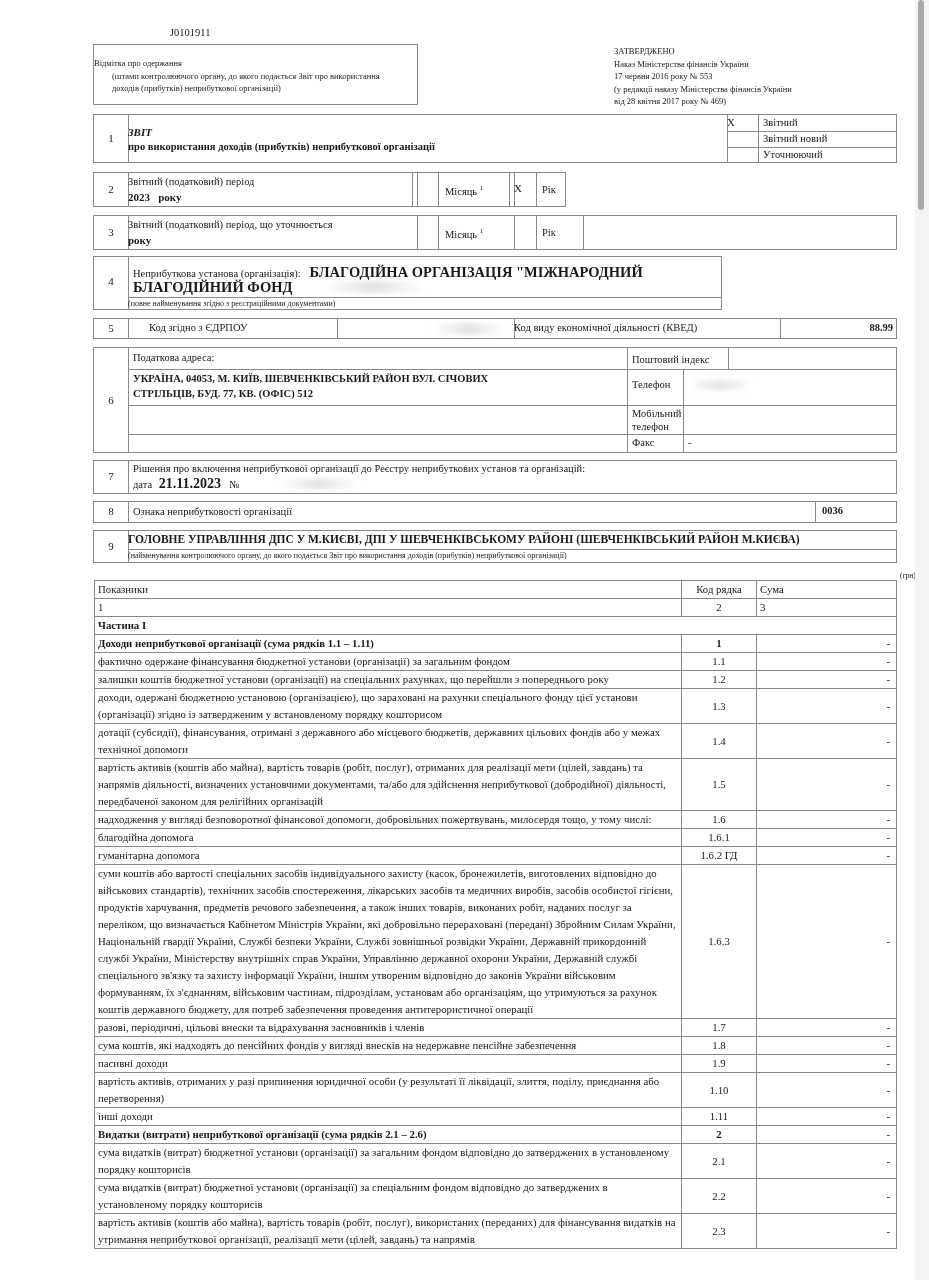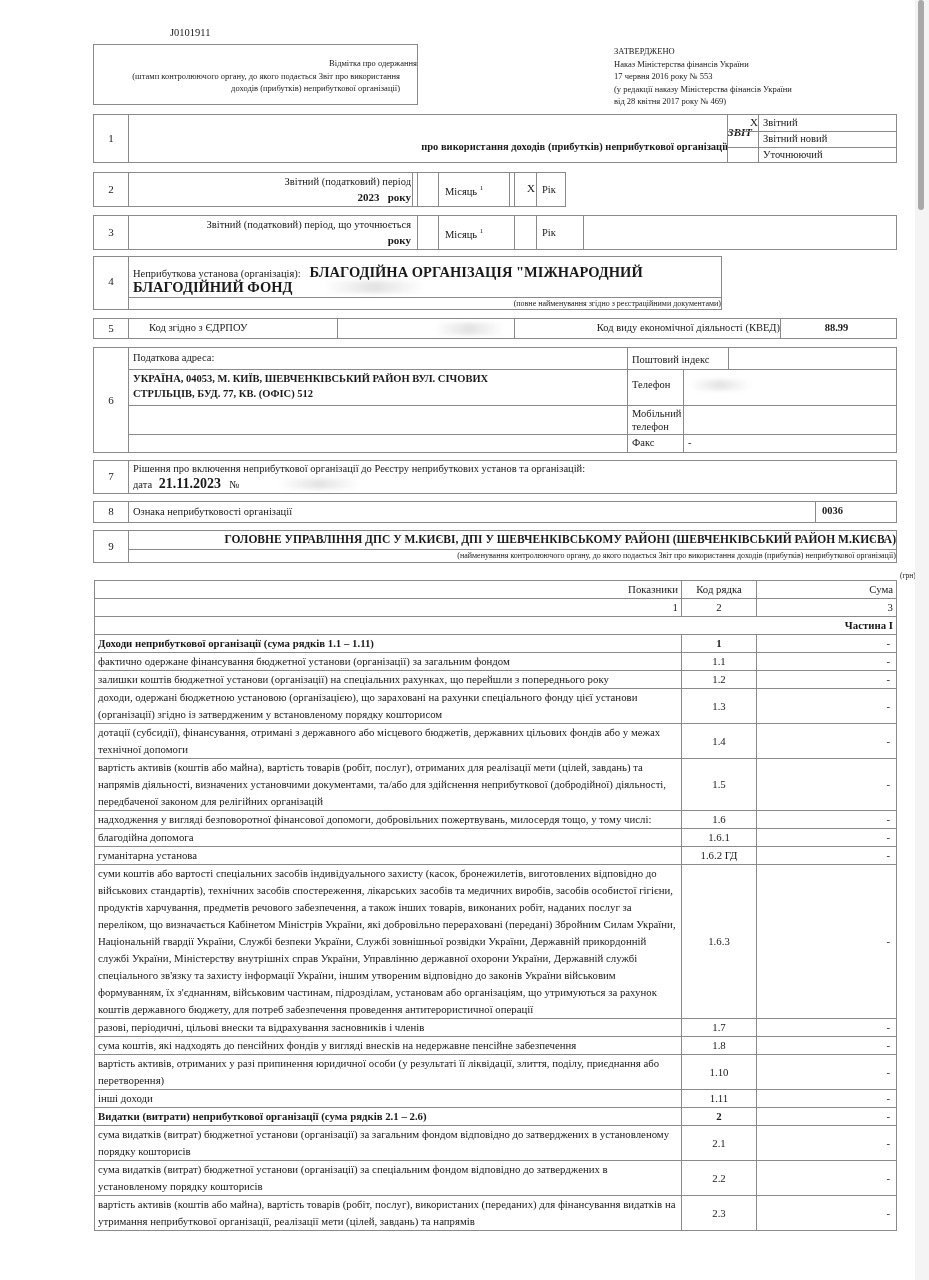--- a/index.html
+++ b/index.html
@@ -4,22 +4,22 @@
 <style>
   html, body { margin:0; padding:0; }
   body { width:929px; height:1280px; background:#fff; position:relative; overflow:hidden;
          font-family:"Liberation Serif", "DejaVu Serif", serif; color:#1a1a1a; font-size:11px; }
   .abs { position:absolute; }
   .box { position:absolute; border:1px solid #8a8a8a; box-sizing:border-box; }
   .vl { position:absolute; border-left:1px solid #8a8a8a; }
   .hl { position:absolute; border-top:1px solid #8a8a8a; }
   .num { position:absolute; width:34px; text-align:center; }
   .b { font-weight:bold; }
-  .c { text-align:right; }
-  .r { text-align:center; }
+  .c { text-align:left; }
+  .r { text-align:right; }
   .small { font-size:8px; }
   .big { font-size:14.5px; font-weight:bold; }
   .scrollbar { position:absolute; right:0; top:0; width:14px; height:1280px; background:#f4f4f4; }
   .thumb { position:absolute; left:3px; top:0; width:6px; height:210px; background:#a9a9a9; border-radius:3px; }
   table.main { position:absolute; left:94px; top:580px; width:803px; border-collapse:collapse; font-size:10.8px; line-height:17px; }
   table.main td { border:1px solid #8a8a8a; padding:0 3px; vertical-align:middle; }
   table.main td.code { text-align:center; width:58px; }
   table.main td.sum { text-align:right; width:130px; padding-right:6px; }
   .blur { position:absolute; background:linear-gradient(90deg, rgba(220,220,220,0.0), rgba(215,215,215,0.7), rgba(220,220,220,0.0)); border-radius:6px; filter:blur(2px); }
 </style>
@@ -219,40 +219,45 @@
         <td>надходження у вигляді безповоротної фінансової допомоги, добровільних пожертвувань, милосердя тощо, у тому числі:</td>
         <td class="code">1.6</td>
         <td class="sum">-</td>
       </tr>
       <tr>
         <td>благодійна допомога</td>
         <td class="code">1.6.1</td>
         <td class="sum">-</td>
       </tr>
       <tr>
-        <td>гуманітарна установа</td>
+        <td>гуманітарна допомога</td>
         <td class="code">1.6.2   ГД</td>
         <td class="sum">-</td>
       </tr>
       <tr>
         <td>суми коштів або вартості спеціальних засобів індивідуального захисту (касок, бронежилетів, виготовлених відповідно до військових стандартів), технічних засобів спостереження, лікарських засобів та медичних виробів, засобів особистої гігієни, продуктів харчування, предметів речового забезпечення, а також інших товарів, виконаних робіт, наданих послуг за переліком, що визначається Кабінетом Міністрів України, які добровільно перераховані (передані) Збройним Силам України, Національній гвардії України, Службі безпеки України, Службі зовнішньої розвідки України, Державній прикордонній службі України, Міністерству внутрішніх справ України, Управлінню державної охорони України, Державній службі спеціального зв'язку та захисту інформації України, іншим утвореним відповідно до законів України військовим формуванням, їх з'єднанням, військовим частинам, підрозділам, установам або організаціям, що утримуються за рахунок коштів державного бюджету, для потреб забезпечення проведення антитерористичної операції</td>
         <td class="code">1.6.3</td>
         <td class="sum">-</td>
       </tr>
       <tr>
         <td>разові, періодичні, цільові внески та відрахування засновників і членів</td>
         <td class="code">1.7</td>
         <td class="sum">-</td>
       </tr>
       <tr>
         <td>сума коштів, які надходять до пенсійних фондів у вигляді внесків на недержавне пенсійне забезпечення</td>
         <td class="code">1.8</td>
         <td class="sum">-</td>
       </tr>
       <tr>
+        <td>пасивні доходи</td>
+        <td class="code">1.9</td>
+        <td class="sum">-</td>
+      </tr>
+      <tr>
         <td>вартість активів, отриманих у разі припинення юридичної особи (у результаті її ліквідації, злиття, поділу, приєднання або перетворення)</td>
         <td class="code">1.10</td>
         <td class="sum">-</td>
       </tr>
       <tr>
         <td>інші доходи</td>
         <td class="code">1.11</td>
         <td class="sum">-</td>
       </tr>
       <tr>

